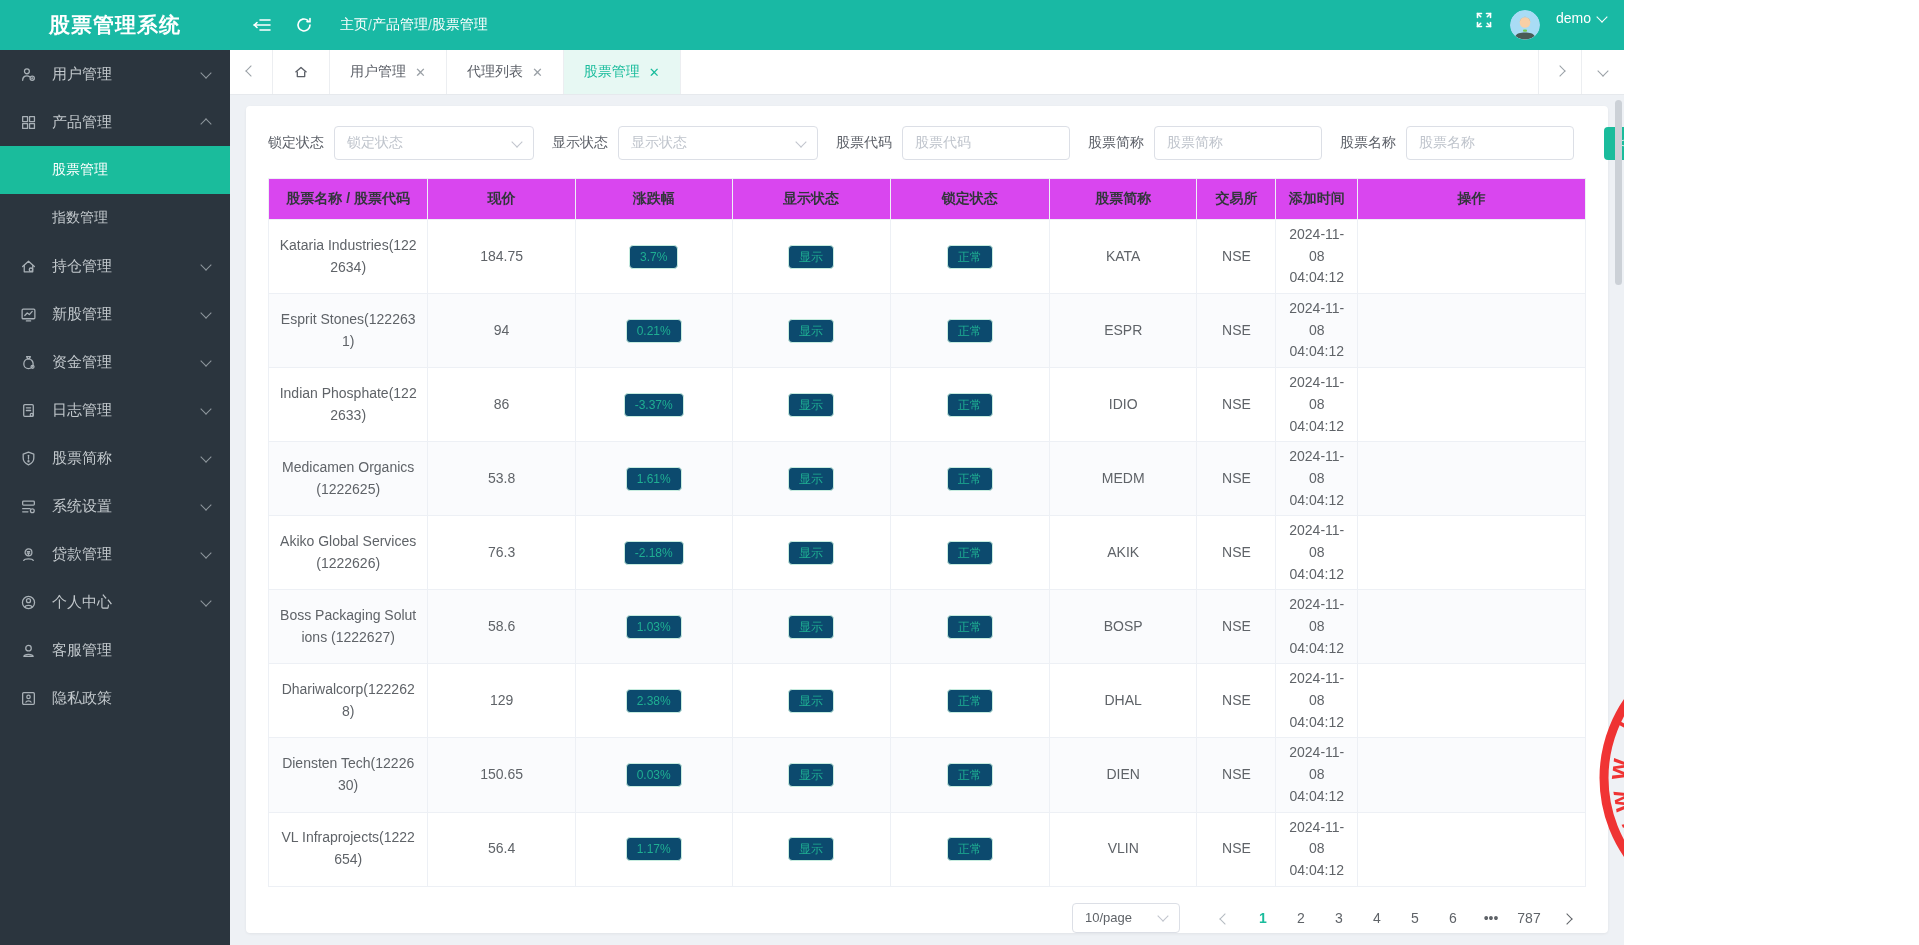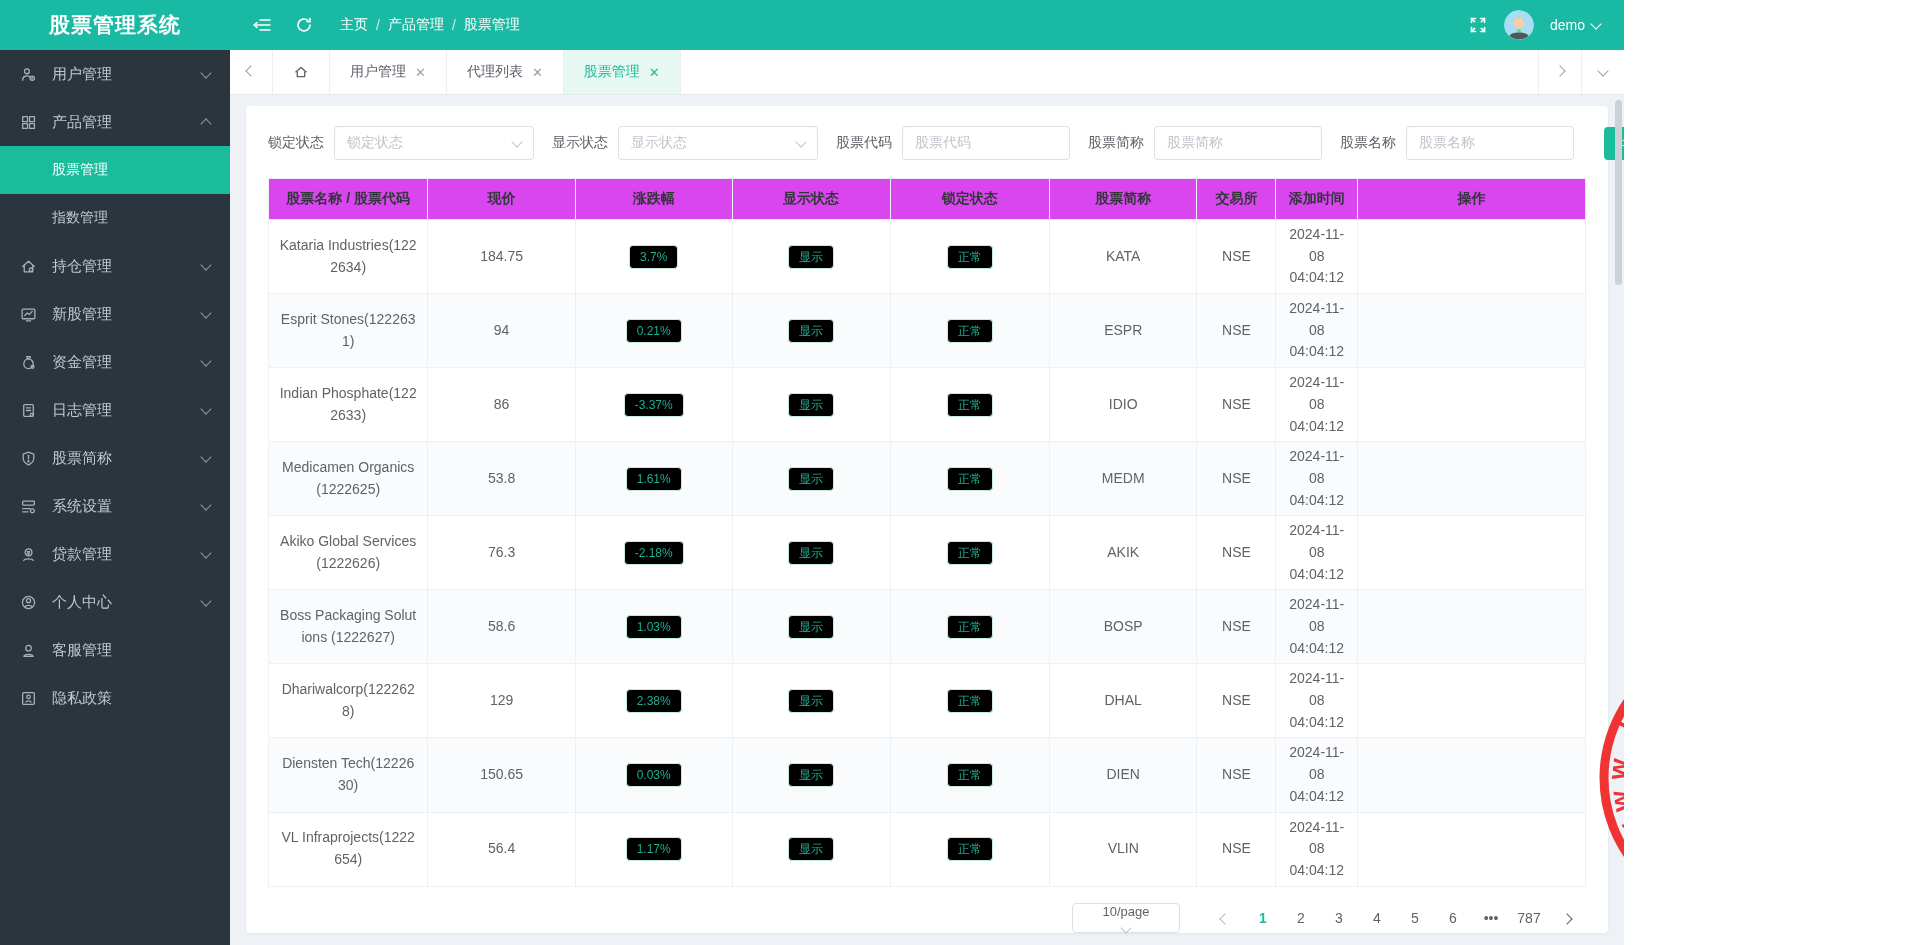--- a/index.html
+++ b/index.html
@@ -4,23 +4,23 @@
 <style>
   html,body{margin:0;padding:0;}
   .app{position:relative;width:1624px;height:945px;overflow:hidden;background:#eef1f5;
        font-family:"Liberation Sans","DejaVu Sans",sans-serif;-webkit-font-smoothing:antialiased;}
 
   
   .header{position:absolute;top:0;left:0;right:0;height:50px;background:#19b9a4;display:flex;align-items:center;color:#fff;}
   .logo{width:230px;text-align:center;font-size:21px;font-weight:bold;letter-spacing:1px;}
   .hicon{width:20px;height:20px;margin-left:22px;color:#fff;cursor:pointer;}
   .hicon svg{width:20px;height:20px;display:block;}
-  .breadcrumb{margin-left:26px;font-size:14px;display:flex;gap:8px;align-items:center;}
+  .breadcrumb{margin-left:26px;font-size:14px;display:flex;gap:0;align-items:center;}
   .breadcrumb .sep{opacity:.75;}
-  .hright{margin-left:auto;display:flex;align-items:center;gap:16px;padding-right:24px;}
+  .hright{margin-left:auto;display:flex;align-items:flex-start;gap:16px;padding-right:18px;}
   .avatar{width:30px;height:30px;border-radius:50%;overflow:hidden;}
   .uname{font-size:14px;display:flex;align-items:center;gap:7px;}
   .chev{display:inline-block;width:7px;height:7px;border-right:1.4px solid currentColor;border-bottom:1.4px solid currentColor;transform:rotate(45deg);margin-top:-3px;}
   .chev.up{transform:rotate(-135deg);margin-top:4px;}
   .chev.right{transform:rotate(-45deg);}
   .chev.left{transform:rotate(135deg);}
 
   
   .sidebar{position:absolute;top:50px;left:0;width:230px;bottom:0;background:#2b353e;overflow:hidden;}
   .side-item{height:48px;display:flex;align-items:center;padding:0 20px;color:#c2c8cc;font-size:15px;cursor:pointer;}
@@ -57,25 +57,25 @@
   .fbtns{margin-left:auto;display:flex;}
   .btn{height:33px;padding:0 15px;background:#1abc9c;color:#fff;border:none;border-radius:4px;display:flex;align-items:center;gap:6px;font-size:14px;margin-left:12px;cursor:pointer;font-family:inherit;}
   .btn svg{width:14px;height:14px;}
 
   
   table.grid{width:100%;border-collapse:collapse;table-layout:fixed;}
   table.grid th{background:#d946ef;height:40px;font-size:14px;color:#32363b;font-weight:bold;border:1px solid #edf0f5;padding:0 6px;}
   table.grid td{height:62px;border:1px solid #edf0f5;text-align:center;font-size:14px;color:#5f6368;padding:4px 10px;line-height:1.55;box-sizing:border-box;}
   table.grid tr:nth-child(even) td{background:#fafbfd;}
   .name-cell{word-break:break-all;}
-  .badge{display:inline-block;background:#000000;border:1px solid #c6ecdf;color:#1fae92;font-size:12px;padding:5px 10px;border-radius:4px;line-height:1;}
+  .badge{display:inline-block;background:#0c4a6e;border:1px solid #c6ecdf;color:#1fae92;font-size:12px;padding:5px 10px;border-radius:4px;line-height:1;}
 
   
   .pagination{display:flex;align-items:center;justify-content:flex-end;margin-top:16px;}
-  .psize{width:108px;height:30px;border:1px solid #dcdfe6;border-radius:4px;display:flex;align-items:center;justify-content:space-between;padding:0 12px;font-size:13px;color:#5f6368;box-sizing:border-box;cursor:pointer;flex-direction:column;}
+  .psize{width:108px;height:30px;border:1px solid #dcdfe6;border-radius:4px;display:flex;align-items:center;justify-content:space-between;padding:0 12px;font-size:13px;color:#5f6368;box-sizing:border-box;cursor:pointer;}
   .psize .chev{color:#c0c4cc;}
   .pager{display:flex;align-items:center;margin-left:26px;}
   .pitem{min-width:28px;text-align:center;font-size:14px;color:#5f6368;cursor:pointer;padding:0 5px;}
   .pitem.active{color:#1abc9c;font-weight:bold;}
   .pitem.nav{color:#b4bac1;}
 
   
   .scroll-thumb{position:absolute;right:2px;top:100px;width:7px;height:185px;border-radius:4px;background:#ccd1d7;cursor:pointer;}
 
   

